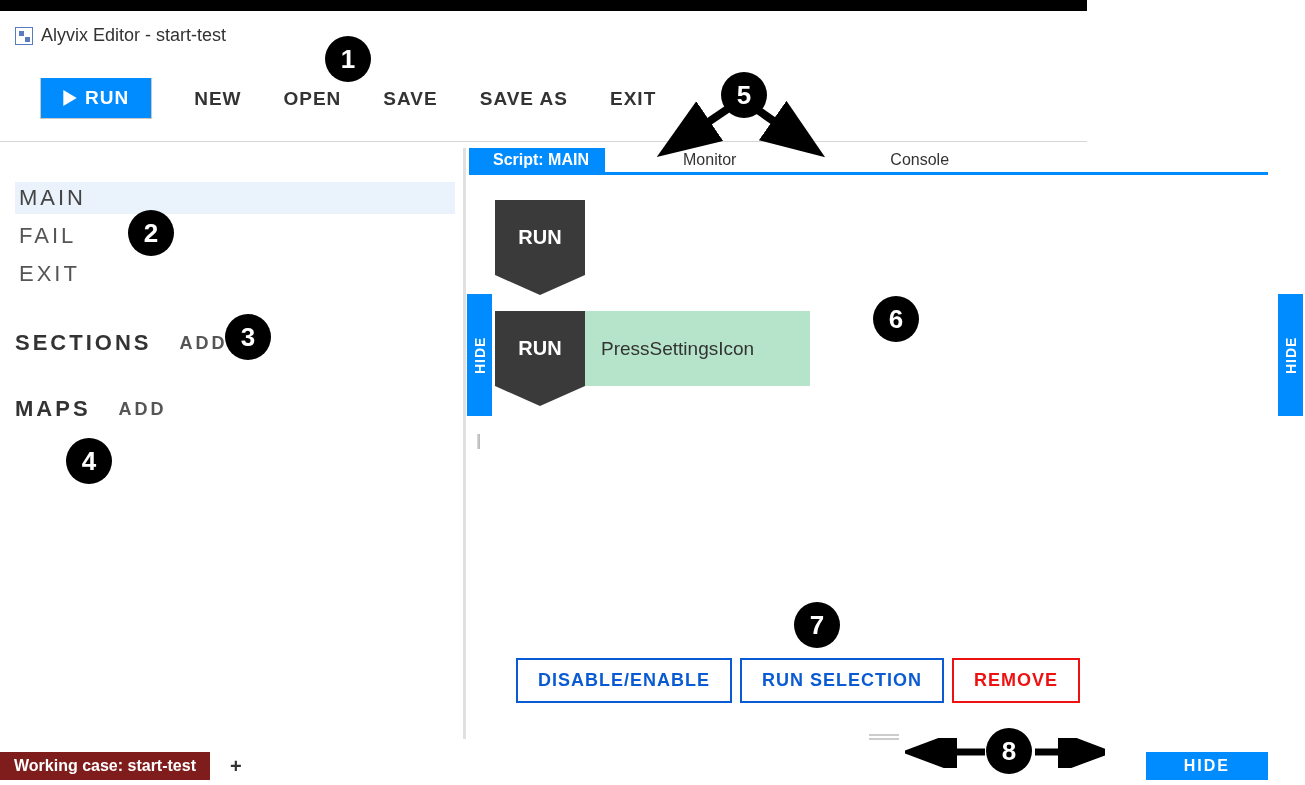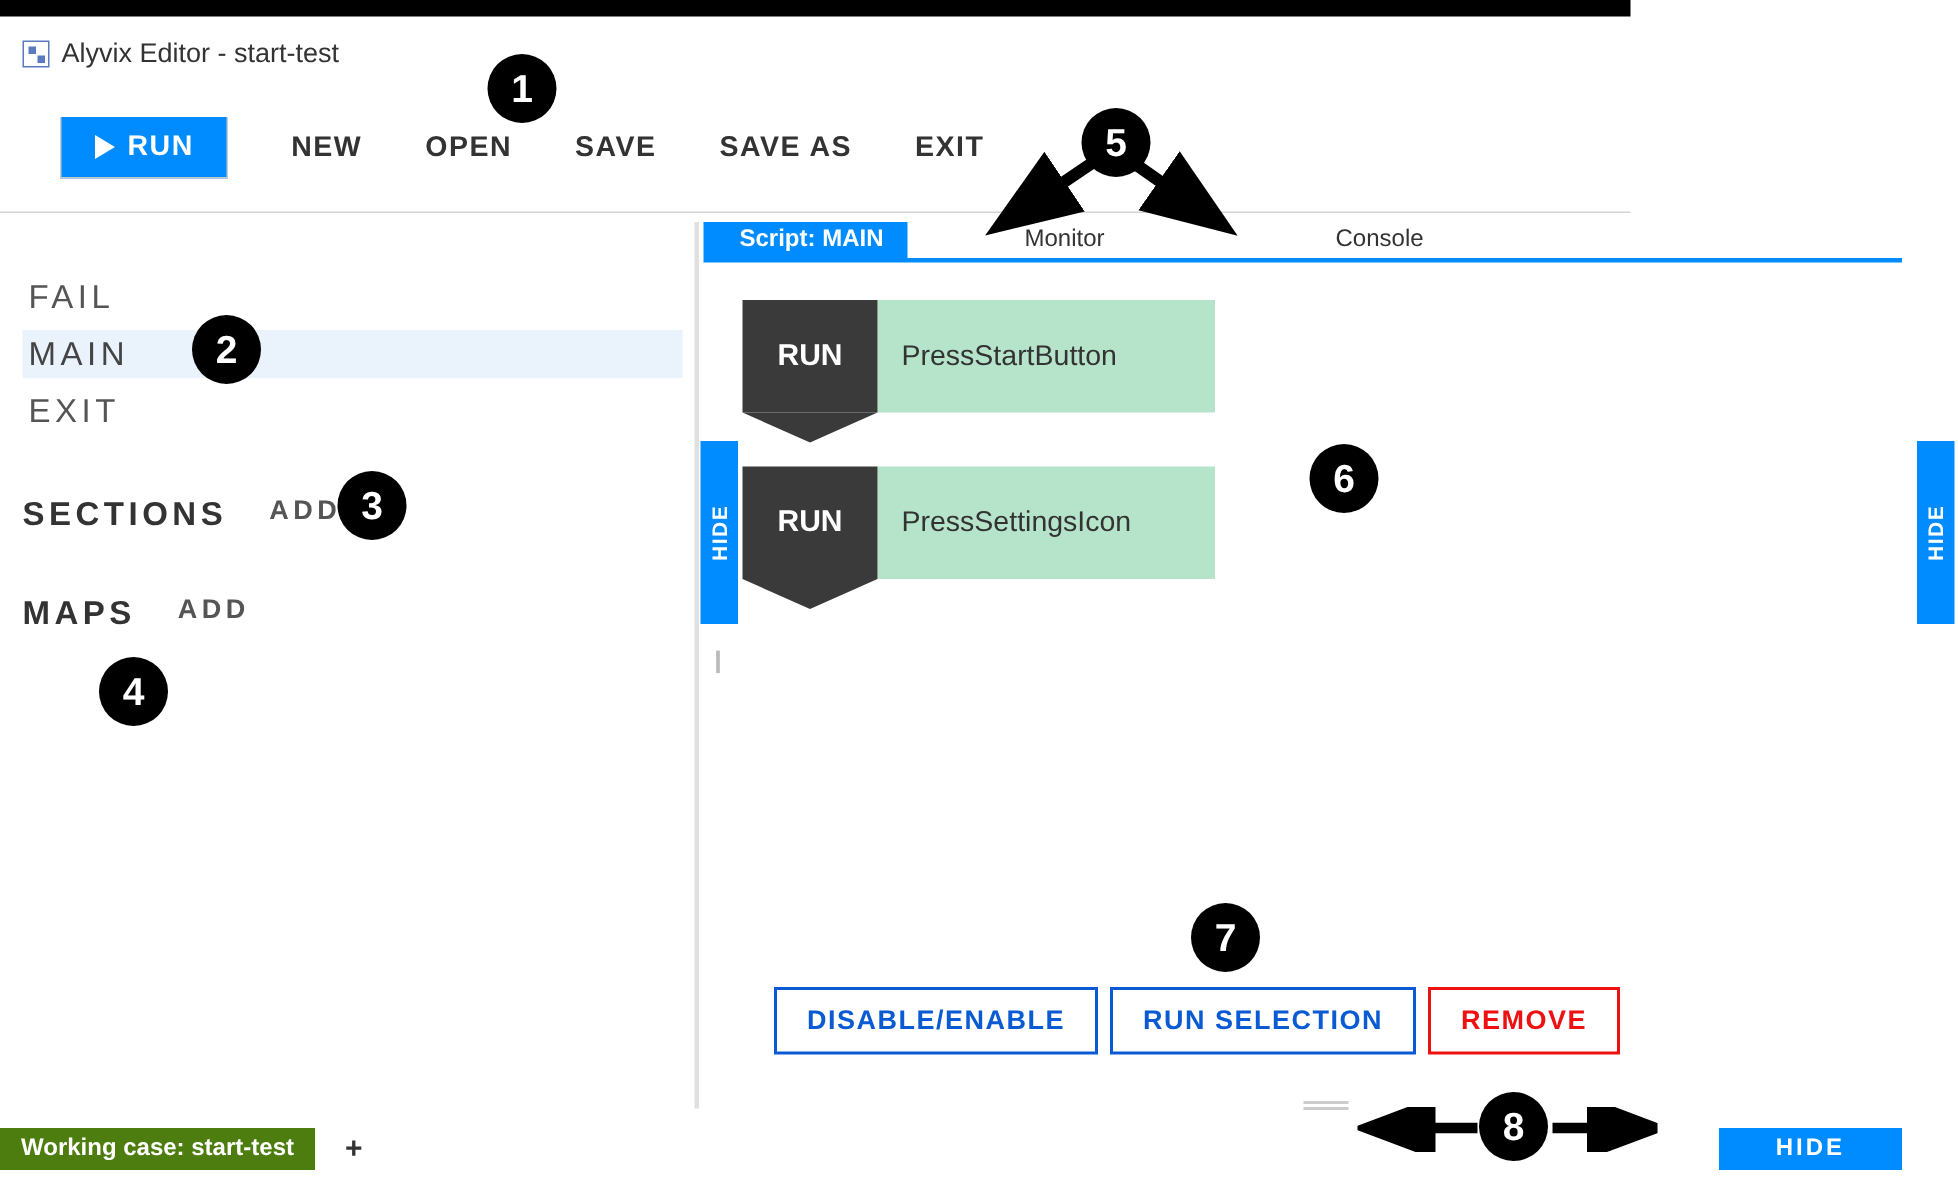--- a/index.html
+++ b/index.html
@@ -20,21 +20,21 @@
   .run-btn { display:flex; align-items:center; gap:8px; background:#008cff; color:#fff; font-weight:700; font-size:19px; padding:9px 22px; border:1px solid #c8c8c8; border-top:0; letter-spacing:1px; }
   .run-btn svg { width:14px; height:16px; }
   .tool-link { color:#333; font-weight:700; font-size:19px; letter-spacing:1px; cursor:pointer;text-align:right; }
 
   .hr { position:absolute; left:0; top:141px; width:1087px; height:1px; background:#d4d4d4; }
 
   
   .left { position:absolute; left:15px; top:182px; width:440px; }
   .script-item { font-size:22px; letter-spacing:3px; color:#555; padding:3px 4px; margin-bottom:6px; cursor:pointer; }
   .script-item.selected { background:#eaf3fb; color:#444; }
-  .section-head { display:flex; align-items:flex-start; gap:28px; margin-top:28px; }
+  .section-head { display:flex; align-items:center; gap:28px; margin-top:28px; }
   .section-head .label { font-size:22px; letter-spacing:3px; font-weight:700; color:#333; }
   .section-head .add { font-size:18px; letter-spacing:3px; font-weight:700; color:#555; cursor:pointer; }
 
   
   .vdiv { position:absolute; left:463px; top:148px; width:3px; height:591px; background:#e0e0e0; }
 
   
   .tabs { position:absolute; left:469px; top:148px; right:2px; height:27px; border-bottom:3px solid #008cff; display:flex; }
   .tab { font-size:16px; padding:3px 16px 2px; color:#333; cursor:pointer; }
   .tab.active { background:#008cff; color:#fff; font-weight:700;padding-left:24px; }
@@ -57,21 +57,21 @@
 
   
   .actions { position:absolute; left:516px; top:658px; display:flex; gap:8px; }
   .act-btn { border:2px solid #0a5bd3; color:#0a5bd3; font-weight:700; font-size:18px; letter-spacing:1px; padding:10px 20px; background:#fff; cursor:pointer; }
   .act-btn.remove { border-color:#e11; color:#e11; }
 
   .grip { position:absolute; left:869px; top:734px; width:30px; height:6px; border-top:2px solid #ccc; border-bottom:2px solid #ccc; }
 
   
   .statusbar { position:absolute; left:0; top:752px; display:flex; align-items:center; }
-  .case-tab { background:#4d7c0f; color:#fff; font-weight:700; font-size:16px; padding:5px 14px; }
+  .case-tab { background:#7f1d1d; color:#fff; font-weight:700; font-size:16px; padding:5px 14px; }
   .plus { font-size:20px; color:#333; margin-left:20px; font-weight:700; cursor:pointer; }
   .hide-bottom { position:absolute; right:2px; top:752px; background:#008cff; color:#fff; font-weight:700; font-size:16px; padding:5px 38px; letter-spacing:2px; cursor:pointer; }
 
   
   .callout { position:absolute; width:46px; height:46px; border-radius:50%; background:#000; color:#fff; font-weight:700; font-size:26px; display:flex; align-items:center; justify-content:center; pointer-events:none; }
 </style>
 </head>
 <body>
 
 <div class="wrap">
@@ -93,22 +93,22 @@
     <span class="tool-link">NEW</span>
     <span class="tool-link">OPEN</span>
     <span class="tool-link">SAVE</span>
     <span class="tool-link">SAVE AS</span>
     <span class="tool-link">EXIT</span>
   </div>
 
   <div class="hr"></div>
 
   <div class="left">
+    <div class="script-item selected">MAIN</div>
     <div class="script-item">FAIL</div>
-    <div class="script-item selected">MAIN</div>
     <div class="script-item">EXIT</div>
 
     <div class="section-head" style="margin-top:40px;">
       <span class="label">SECTIONS</span>
       <span class="add">ADD</span>
     </div>
     <div class="section-head" style="margin-top:40px;">
       <span class="label">MAPS</span>
       <span class="add">ADD</span>
     </div>
@@ -121,21 +121,20 @@
     <div class="tab monitor">Monitor</div>
     <div class="tab console">Console</div>
   </div>
 
   <div class="hide-tab hide-left">HIDE</div>
   <div class="hide-tab hide-right">HIDE</div>
 
   <div class="canvas">
     <div class="block">
       <div class="tag">RUN</div>
-      <div class="body">PressStartButton</div>
     </div>
     <div class="block">
       <div class="tag">RUN</div>
       <div class="body">PressSettingsIcon</div>
     </div>
   </div>
 
   <div class="dragmark">||</div>
 
   <div class="actions">

